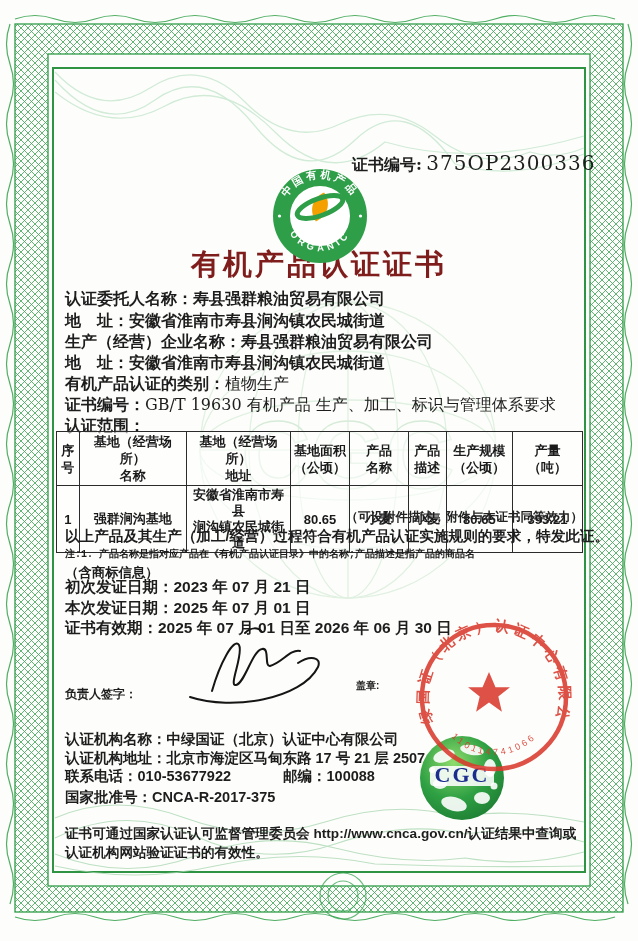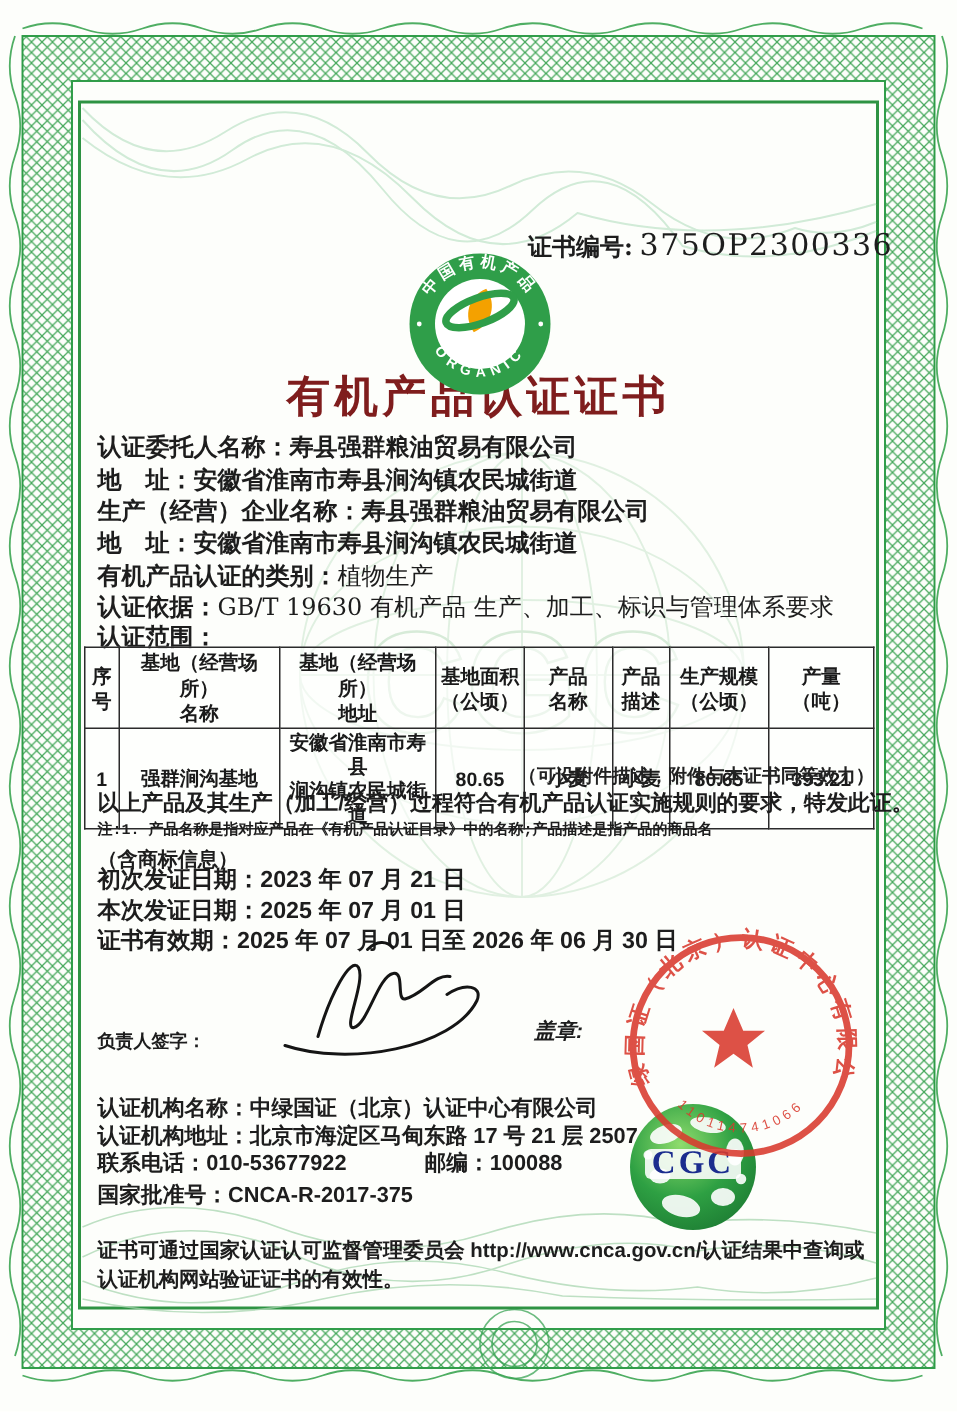--- a/index.html
+++ b/index.html
@@ -24,21 +24,21 @@
   table.scope .row td{height:38px;}
   .cellnum{font-weight:400;font-family:"Liberation Sans",sans-serif;}
   .addrcell{font-size:12.5px;line-height:16px;}
   .attach{position:absolute;left:65px;top:509px;width:518px;text-align:right;
           font-family:"DejaVu Serif",serif;font-size:12.5px;font-weight:700;color:#222;}
   .conf{top:526px;font-size:14.6px;}
   .note{top:545px;font-size:10px;font-family:Liberation Mono, monospace;}
   .note2{top:563px;font-size:13.4px;}
   .dates{font-size:15.5px;}
   .sign{top:684px;font-size:12px;}
-  .stamp-lbl{position:absolute;left:356px;top:679px;font-size:14px;font-weight:700;z-index:4;font-style:italic;}
+  .stamp-lbl{position:absolute;left:356px;top:679px;font-size:10px;font-weight:700;z-index:4;}
   .agency{font-size:14.5px;}
   .post{position:absolute;left:218px;}
   .footer{font-size:13.6px;line-height:19px;}
 </style>
 </head>
 <body>
 
 <div class="page">
 
   <svg class="artlayer" width="638" height="941" viewBox="0 0 638 941">
@@ -134,21 +134,21 @@
     <div class="line" style="top:332px">
       <span>生产（经营）企业名称：</span><span>寿县强群粮油贸易有限公司</span>
     </div>
     <div class="line" style="top:353px">
       <span>地　址：</span><span>安徽省淮南市寿县涧沟镇农民城街道</span>
     </div>
     <div class="line" style="top:374px">
       <span>有机产品认证的类别：</span><span class="kai">植物生产</span>
     </div>
     <div class="line" style="top:395px">
-      <span>认证依据：</span><span class="kai">GB/T 19630 有机产品 生产、加工、标识与管理体系要求</span>
+      <span>证书编号：</span><span class="kai">GB/T 19630 有机产品 生产、加工、标识与管理体系要求</span>
     </div>
     <div class="line" style="top:416px">
       <span>认证范围：</span>
     </div>
 
     <div class="tablewrap">
       <table class="scope">
         <colgroup>
           <col style="width:4.3%">
             <col style="width:20.4%">

